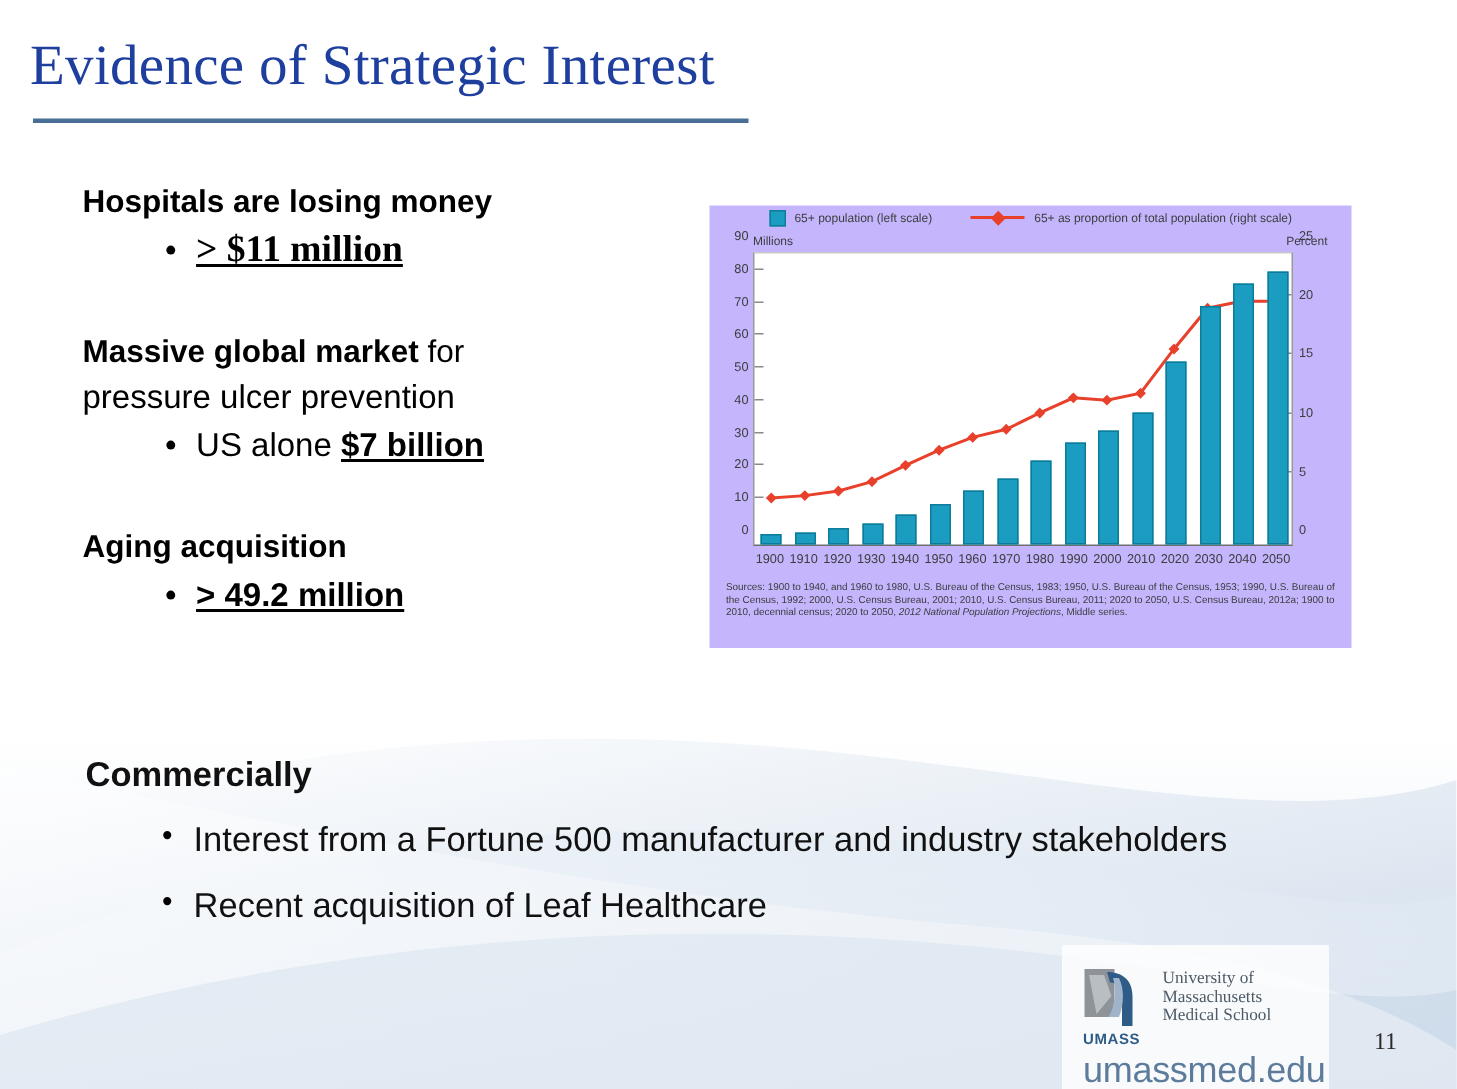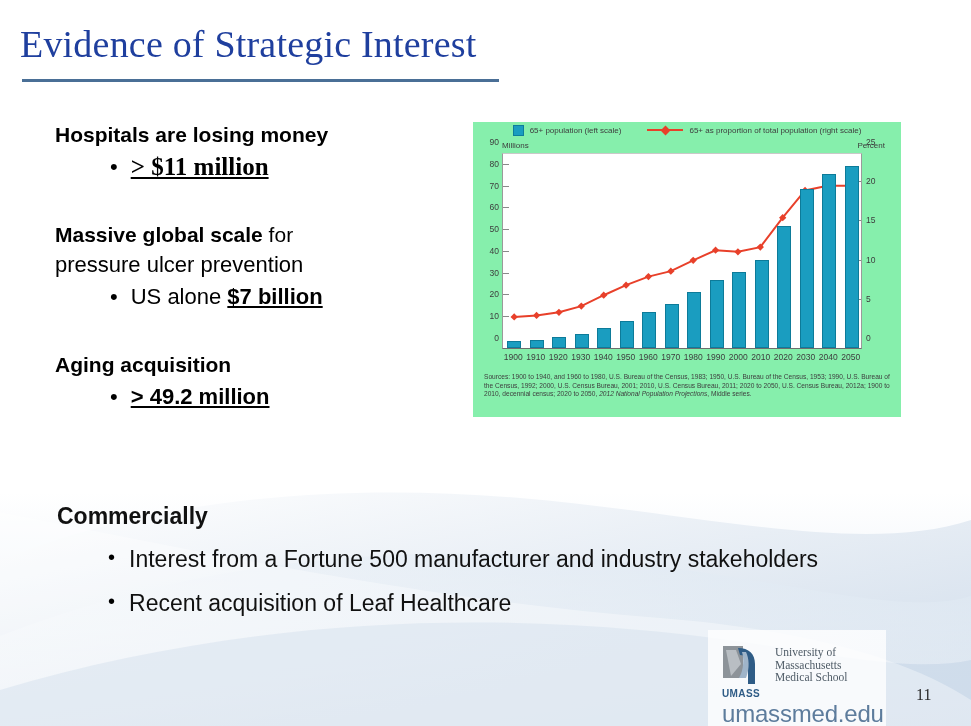--- a/index.html
+++ b/index.html
@@ -75,22 +75,22 @@
     padding-left:108px;margin-top:10px;max-width:790px;
   }
   .brow .bullet-dot{font-size:20px;line-height:31px;margin-right:14px;}
   .btxt{
     font-family:"Liberation Sans", sans-serif;
     font-size:23px;line-height:34px;color:#111;
   }
 
   
   #chart-panel{
-    position:absolute;left:473px;top:122px;width:428px;height:295px;
-    background:#86efac;z-index:3;
+    position:absolute;left:473px;top:137px;width:428px;height:295px;
+    background:#c4b5fd;z-index:3;
   }
   #chart-legend{
     position:absolute;left:0;top:0;width:428px;height:16px;
     display:flex;align-items:center;justify-content:center;gap:26px;
   }
   .lg-item{display:flex;align-items:center;}
   .lg-swatch{
     width:9px;height:9px;background:#1a9dc0;border:1px solid #0e7d9c;margin-right:6px;
   }
   .lg-line{
@@ -202,21 +202,21 @@
     <div class="bullet-row">
       <span class="bullet-dot">•</span>
       <span class="b-serif">&gt; $11 million</span>
     </div>
   </div>
 
   <div class="gap-a"></div>
 
   <div class="blk">
     <div class="head">
-      <span>Massive global scale</span><span class="reg"> for</span>
+      <span>Massive global market</span><span class="reg"> for</span>
     </div>
     <div class="cont">pressure ulcer prevention</div>
     <div class="bullet-row">
       <span class="bullet-dot">•</span>
       <span class="b-sans"><span>US alone </span><u>$7 billion</u></span>
     </div>
   </div>
 
   <div class="gap-b"></div>
 

